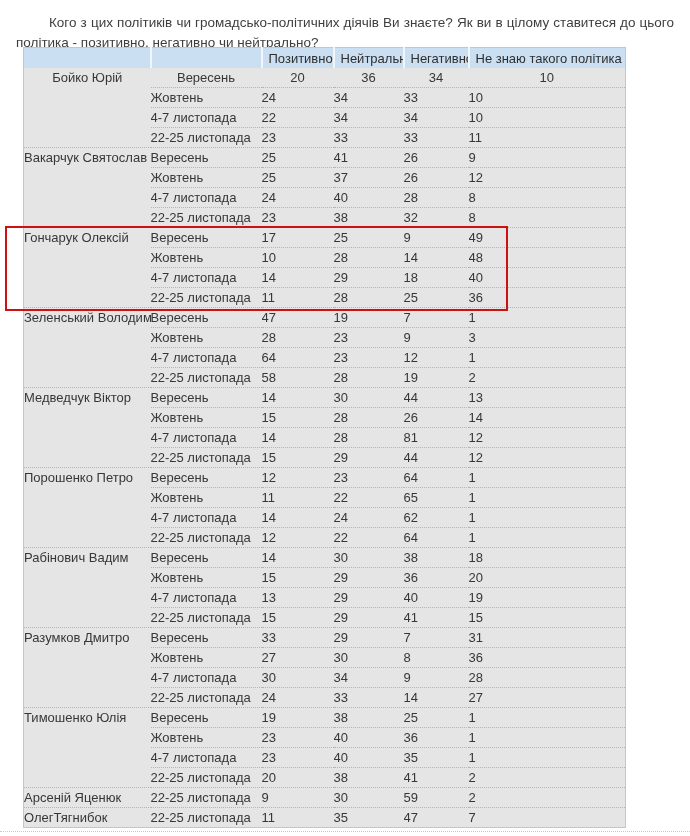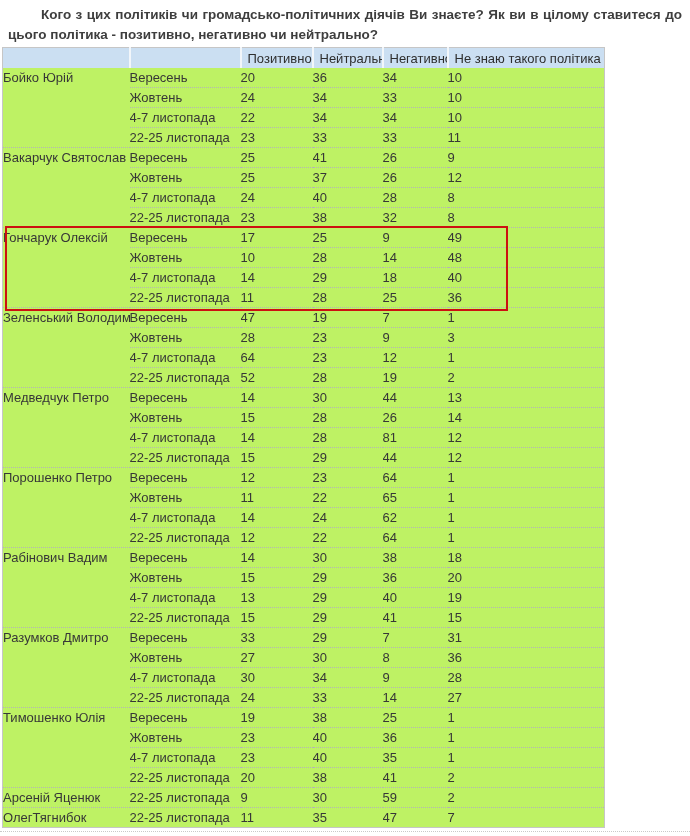--- a/index.html
+++ b/index.html
@@ -4,37 +4,37 @@
 <style>
   html,body{margin:0;padding:0;background:#fff;}
   #page{
     position:relative;
     width:690px;height:836px;
     background:#ffffff;
     font-family:"Liberation Sans","DejaVu Sans",sans-serif;
     overflow:hidden;
   }
   .question{
-    margin:0;
+    margin:8px;
     padding:5px 8px 6px 8px;
     font-size:13.5px;
-    font-weight:bold;
+    font-weight:normal;
     color:#3e3e3e;
     line-height:20px;
     text-align:justify;
     text-align-last:left;
     text-indent:33px;
   }
   table.results{
     position:absolute;
-    left:2px;top:47px;
+    left:23px;top:47px;
     width:602px;
     border-collapse:collapse;
     border:1px solid #c6c6c6;
-    background:#bef264;
+    background:#e5e5e5;
     font-size:13px;
     color:#373737;
     table-layout:fixed;
   }
   table.results th{
     background:#cbdff2;
     color:#2e2e2e;
     font-weight:normal;
     text-align:left;
     height:20px;
@@ -46,21 +46,21 @@
   table.results th:first-child{border-left:none;}
   table.results td{
     height:19px;
     padding:0;
     vertical-align:top;
     line-height:19px;
     white-space:nowrap;
     overflow:hidden;
     border-top:1px dotted #b4b4b4;
   }
-  table.results tr.first-row td{border-top:none;}
+  table.results tr.first-row td{border-top:none;text-align:center;}
   td.c-name{padding-left:5px;}
   td.c-period{padding-left:4px;}
   td.c-num{padding-left:6px;}
   #highlight-box{
     position:absolute;
     border:2px solid #cc1111;
     background:transparent;
     pointer-events:none;
   }
   #bottom-rule{
@@ -200,27 +200,27 @@
         </tr>
         <tr>
           <td class="c-period">4-7 листопада</td>
           <td class="c-num">64</td>
           <td class="c-num">23</td>
           <td class="c-num">12</td>
           <td class="c-num">1</td>
         </tr>
         <tr>
           <td class="c-period">22-25 листопада</td>
-          <td class="c-num">52</td>
+          <td class="c-num">58</td>
           <td class="c-num">28</td>
           <td class="c-num">19</td>
           <td class="c-num">2</td>
         </tr>
         <tr>
-          <td class="c-name" rowspan="4">Медведчук Петро</td>
+          <td class="c-name" rowspan="4">Медведчук Віктор</td>
           <td class="c-period">Вересень</td>
           <td class="c-num">14</td>
           <td class="c-num">30</td>
           <td class="c-num">44</td>
           <td class="c-num">13</td>
         </tr>
         <tr>
           <td class="c-period">Жовтень</td>
           <td class="c-num">15</td>
           <td class="c-num">28</td>

